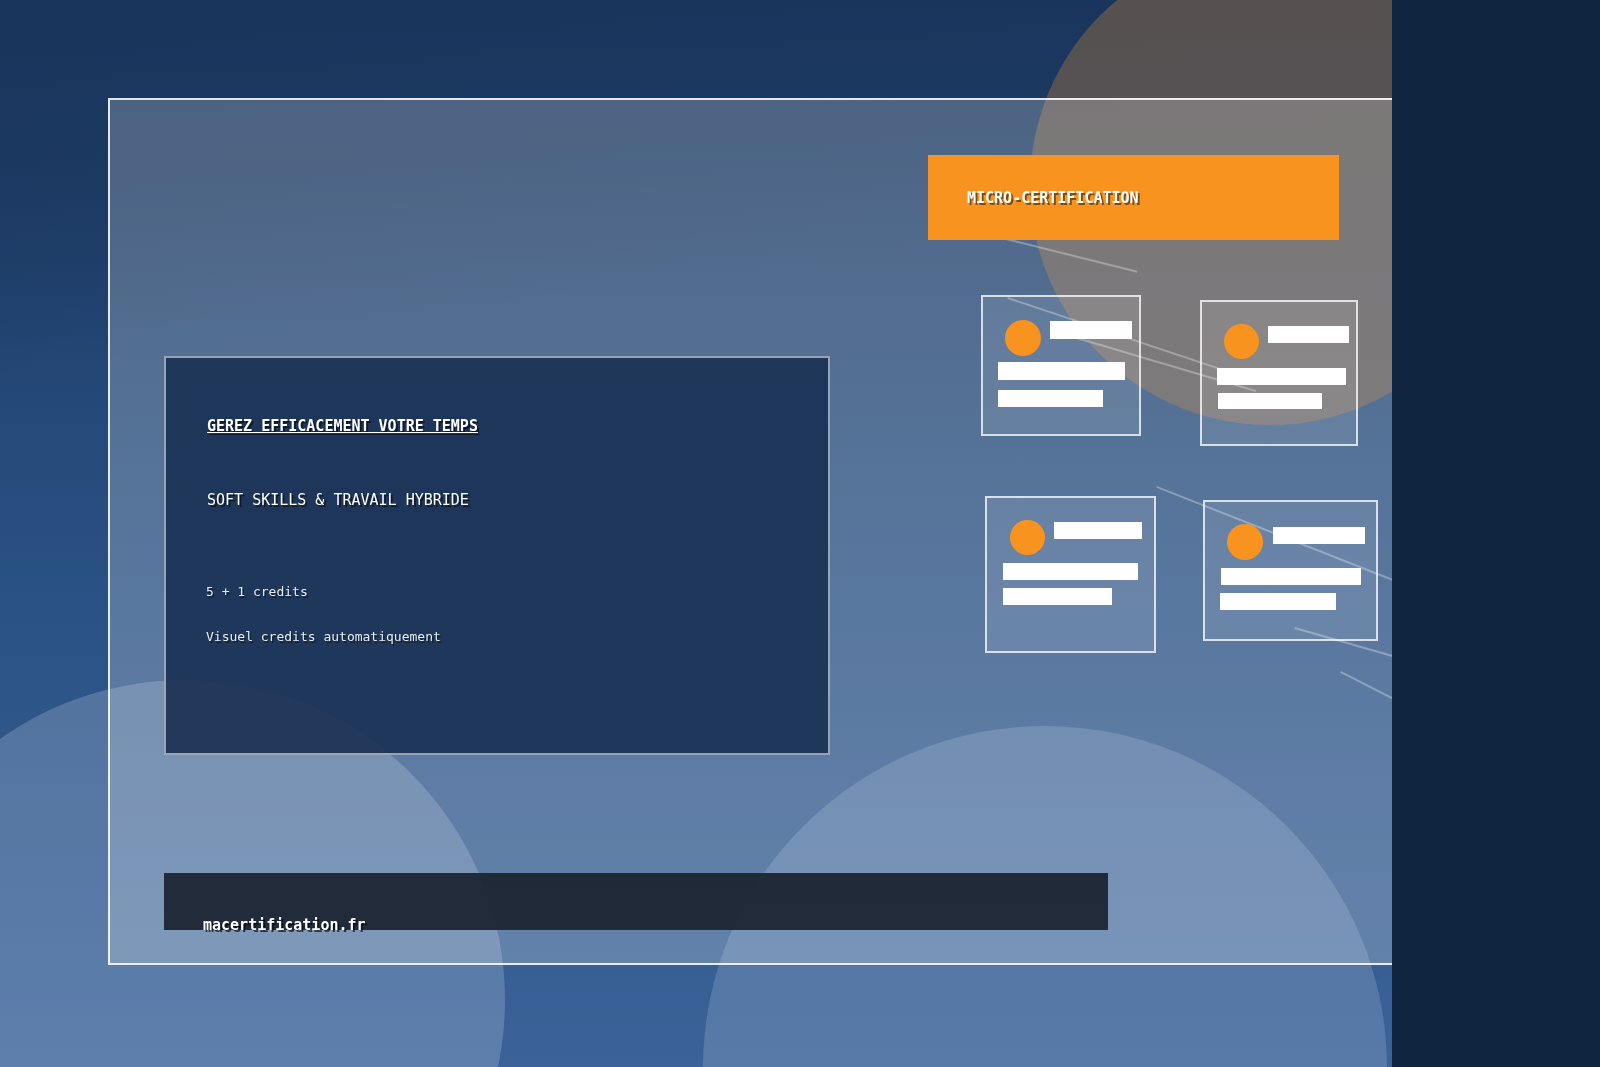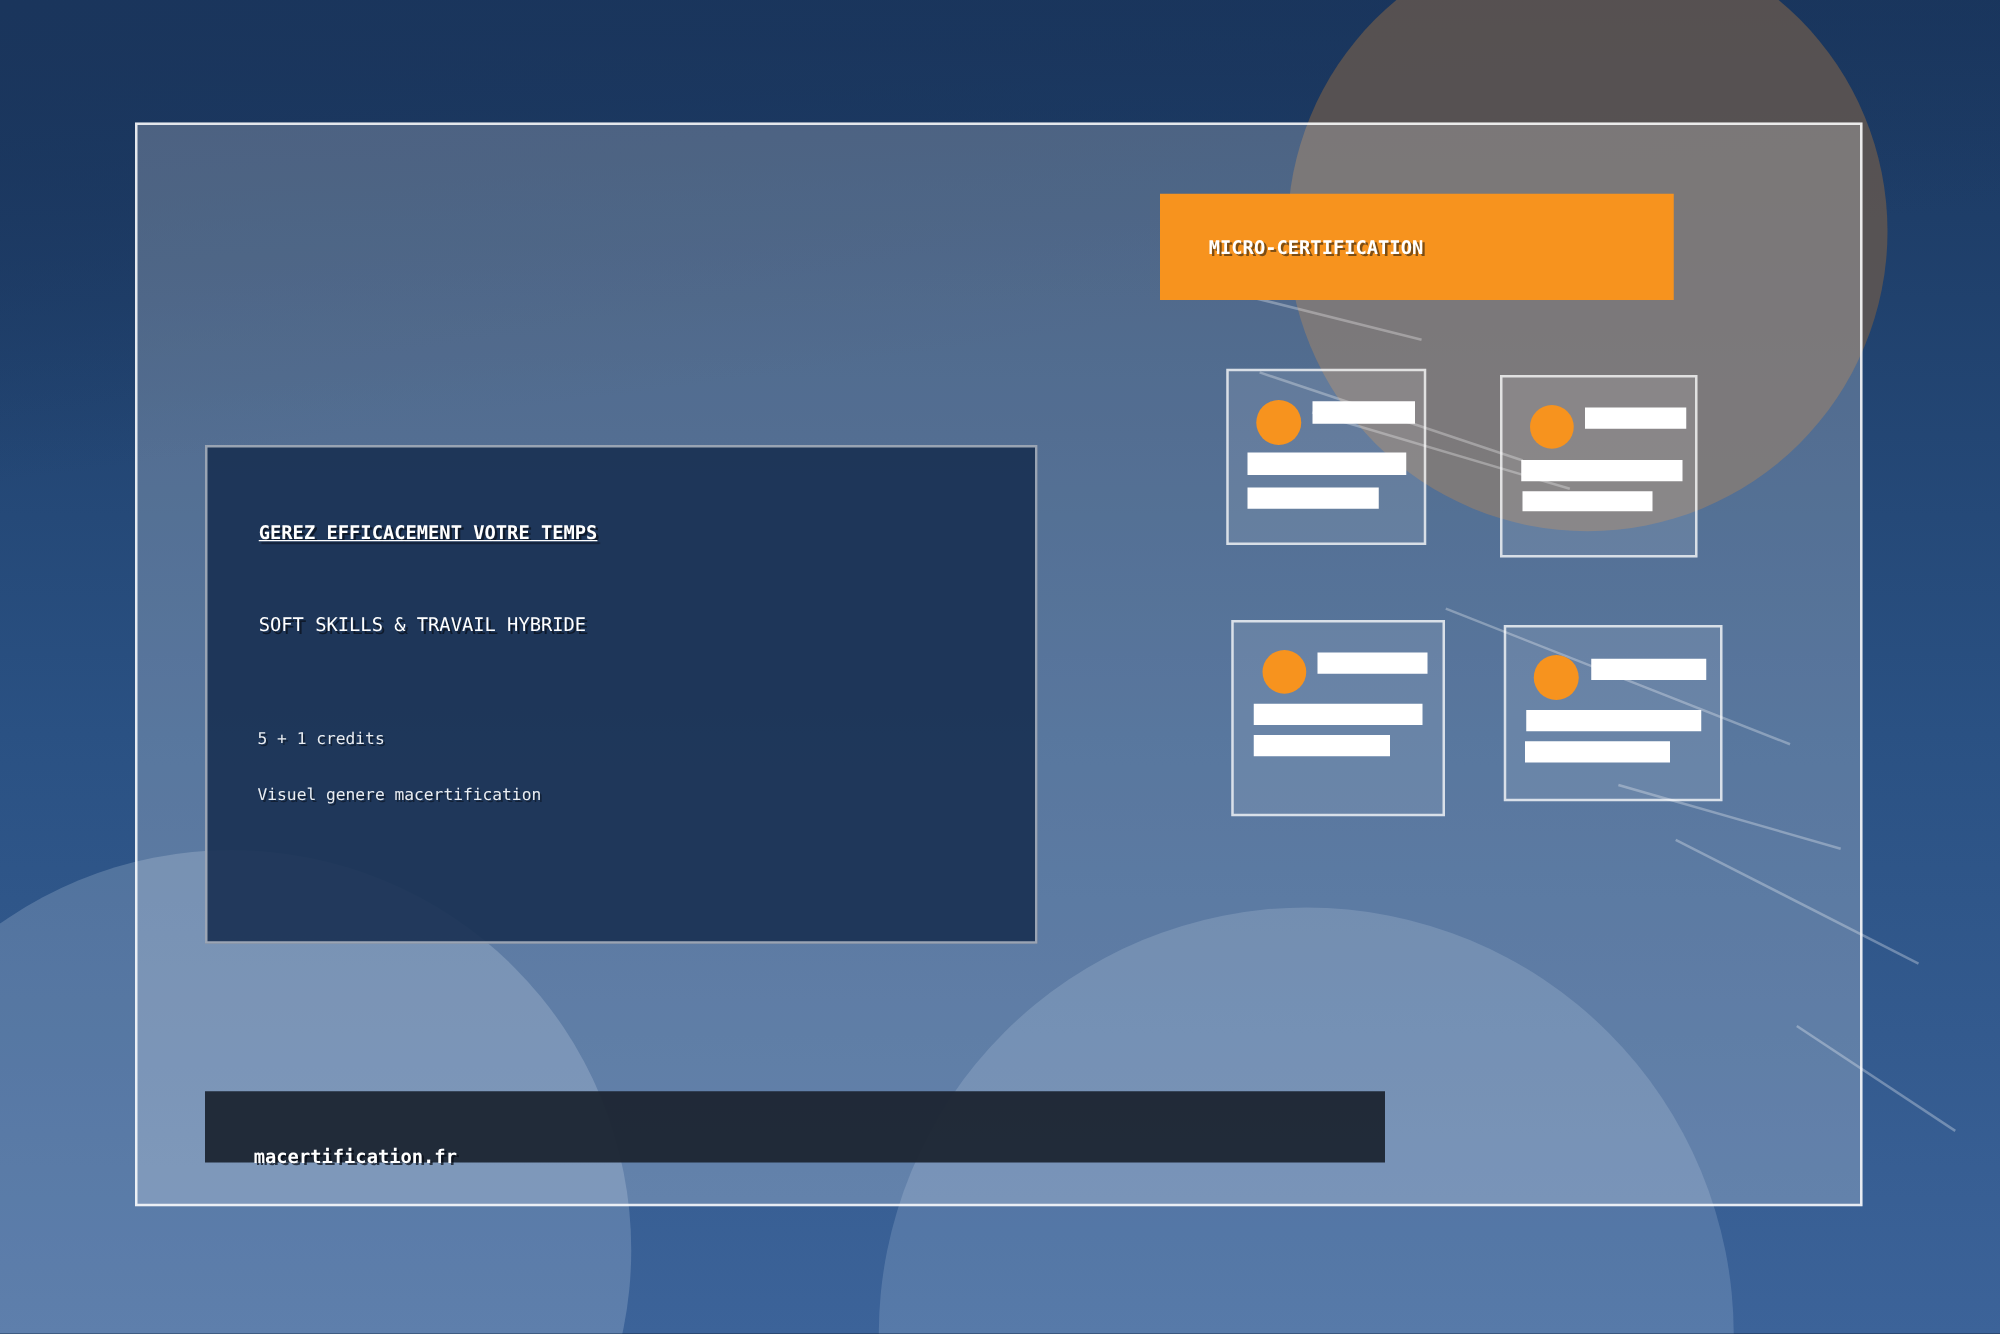--- a/index.html
+++ b/index.html
@@ -1,18 +1,18 @@
 <!DOCTYPE html>
 <html style="--accent: #F7931E;"><head>
 <meta charset="utf-8">
 <style>
   html,body{margin:0;padding:0;background:#10253f;}
   #stage{
     position:relative;
-    width:1600px;height:1067px;
+    width:1392px;height:1067px;
     overflow:hidden;
     font-family:"DejaVu Sans Mono","Liberation Mono",monospace;
     background:linear-gradient(172deg,#1A355C 0%,#21437300 30%),
                linear-gradient(180deg,#19365E 0%,#2A5183 55%,#3C6399 100%);
   }
   
   .circle{position:absolute;border-radius:50%;}
   .circle-gray{
     left:1030px;top:-55px;width:480px;height:480px;
     background:rgba(105,90,78,0.76);
@@ -125,21 +125,21 @@
   <div class="dline" style="left:1438px;top:820px;width:152px;transform:rotate(33.5deg);"></div>
 
   <div class="banner">
     <span>MICRO-CERTIFICATION</span>
   </div>
 
   <div class="panel"></div>
   <div class="ptext p-title">GEREZ EFFICACEMENT VOTRE TEMPS</div>
   <div class="ptext p-subtitle">SOFT SKILLS &amp; TRAVAIL HYBRIDE</div>
   <div class="ptext p-credits">5 + 1 credits</div>
-  <div class="ptext p-caption">Visuel genere macertification</div>
+  <div class="ptext p-caption">Visuel credits automatiquement</div>
 
   <div class="card" id="card1">
     <div class="dot"></div>
     <div class="bar a"></div>
     <div class="bar b"></div>
     <div class="bar c"></div>
   </div>
   <div class="card" id="card2">
     <div class="dot"></div>
     <div class="bar a"></div>

